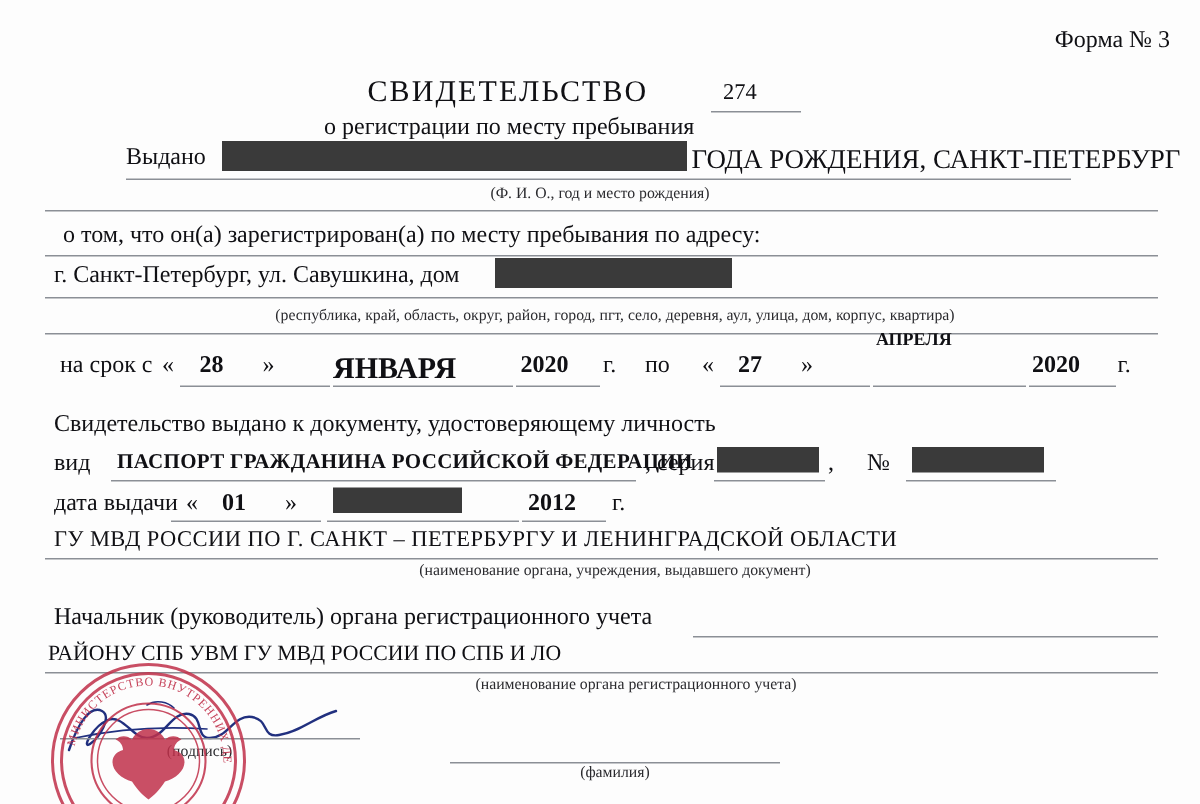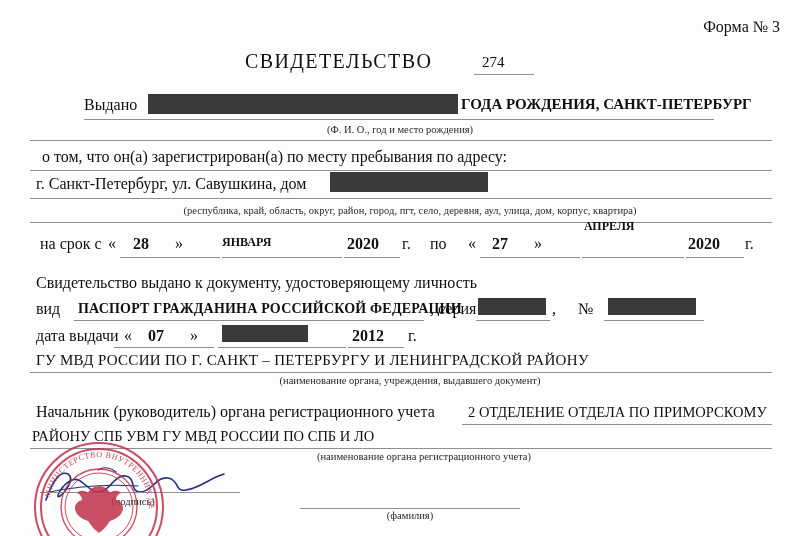--- a/index.html
+++ b/index.html
@@ -69,22 +69,21 @@
   }
   #redact-name {
     left: 148px;
     top: 94px;
     width: 310px;
     height: 20px;
   }
   #issued-tail {
     left: 461px;
     top: 96px;
-    font-size: 15px;
-    font-weight: bold;
+    font-size: 18px;
   }
   #rule-issued {
     left: 84px;
     top: 119px;
     width: 630px;
   }
   #cap-fio {
     left: 240px;
     top: 124px;
     width: 320px;
@@ -212,41 +211,42 @@
 </head>
 <body>
 
 <div id="page">
 
   <div class="txt" id="form-no">Форма № 3</div>
 
   <div class="txt" id="doc-title">СВИДЕТЕЛЬСТВО</div>
   <div class="txt" id="doc-number">274</div>
   <div class="rule" id="num-underline"></div>
+  <div class="txt" id="doc-subtitle">о регистрации по месту пребывания</div>
 
   <div class="txt" id="lbl-issued">Выдано</div>
   <div class="redact" id="redact-name"></div>
   <div class="txt" id="issued-tail">ГОДА РОЖДЕНИЯ, САНКТ-ПЕТЕРБУРГ</div>
   <div class="rule" id="rule-issued"></div>
   <div class="tiny abs" id="cap-fio">(Ф. И. О., год и место рождения)</div>
   <div class="rule" id="rule-fio"></div>
 
   <div class="txt" id="line-registered">о том, что он(а) зарегистрирован(а) по месту пребывания по адресу:</div>
   <div class="rule" id="rule-addr1"></div>
   <div class="txt" id="addr-text">г. Санкт-Петербург, ул. Савушкина, дом</div>
   <div class="redact" id="redact-addr"></div>
   <div class="rule" id="rule-addr2"></div>
   <div class="tiny abs" id="cap-addr">(республика, край, область, округ, район, город, пгт, село, деревня, аул, улица, дом, корпус, квартира)</div>
   <div class="rule" id="rule-addr3"></div>
 
   <div class="txt term-row" id="t-lbl" style="top:235px;font-size:16px">на срок с</div>
   <div class="txt" id="t-q1" style="top:235px;font-size:16px">«</div>
   <div class="txt" id="t-day1" style="top:235px;font-size:16px">28</div>
   <div class="txt" id="t-q2" style="top:235px;font-size:16px">»</div>
-  <div class="txt" id="t-month1" style="top:235px;font-size:12px">ЯНВАРЯ</div>
+  <div class="txt" id="t-month1" style="top:235px;font-size:20px">ЯНВАРЯ</div>
   <div class="txt" id="t-year1" style="top:235px;font-size:16px">2020</div>
   <div class="txt" id="t-g1" style="top:235px;font-size:16px">г.</div>
   <div class="txt" id="t-po" style="top:235px;font-size:16px">по</div>
   <div class="txt" id="t-q3" style="top:235px;font-size:16px">«</div>
   <div class="txt" id="t-day2" style="top:235px;font-size:16px">27</div>
   <div class="txt" id="t-q4" style="top:235px;font-size:16px">»</div>
   <div class="txt" id="t-month2" style="top:219px;font-size:12px">АПРЕЛЯ</div>
   <div class="txt" id="t-year2" style="top:235px;font-size:16px">2020</div>
   <div class="txt" id="t-g2" style="top:235px;font-size:16px">г.</div>
   <div class="rule" id="rule-term1"></div>
@@ -263,35 +263,34 @@
   <div class="redact" id="redact-seriya"></div>
   <div class="txt" id="comma-seriya">,</div>
   <div class="txt" id="lbl-nomer">№</div>
   <div class="redact" id="redact-nomer"></div>
   <div class="rule" id="rule-vid"></div>
   <div class="rule" id="rule-ser"></div>
   <div class="rule" id="rule-nom"></div>
 
   <div class="txt" id="lbl-date">дата выдачи</div>
   <div class="txt" id="d-q1">«</div>
-  <div class="txt" id="d-day">07</div>
+  <div class="txt" id="d-day">01</div>
   <div class="txt" id="d-q2">»</div>
   <div class="redact" id="redact-month"></div>
   <div class="txt" id="d-year">2012</div>
   <div class="txt" id="d-g">г.</div>
   <div class="rule" id="rule-date1"></div>
   <div class="rule" id="rule-date2"></div>
   <div class="rule" id="rule-date3"></div>
 
-  <div class="txt" id="organ-text">ГУ  МВД  РОССИИ  ПО  Г. САНКТ – ПЕТЕРБУРГУ  И  ЛЕНИНГРАДСКОЙ РАЙОНУ</div>
+  <div class="txt" id="organ-text">ГУ  МВД  РОССИИ  ПО  Г. САНКТ – ПЕТЕРБУРГУ  И  ЛЕНИНГРАДСКОЙ ОБЛАСТИ</div>
   <div class="rule" id="rule-organ"></div>
   <div class="tiny abs" id="cap-organ">(наименование органа, учреждения, выдавшего документ)</div>
 
   <div class="txt" id="chief-lbl">Начальник (руководитель) органа регистрационного учета</div>
-  <div class="txt" id="chief-org1">2 ОТДЕЛЕНИЕ ОТДЕЛА  ПО ПРИМОРСКОМУ</div>
   <div class="rule" id="rule-chief1"></div>
   <div class="txt" id="chief-org2">РАЙОНУ  СПБ УВМ  ГУ  МВД РОССИИ  ПО СПБ  И  ЛО</div>
   <div class="rule" id="rule-chief2"></div>
   <div class="tiny abs" id="cap-chief">(наименование органа регистрационного учета)</div>
 
   <svg id="signature" class="abs" viewBox="0 0 200 48">
     <g fill="none" stroke="#21307f" stroke-width="1.6" stroke-linecap="round">
       <path d="M8 38 C14 20, 22 8, 30 12 C37 16, 28 30, 22 34 C16 38, 24 22, 34 18
                C44 14, 50 30, 60 30 C72 30, 76 12, 88 14 C98 16, 92 30, 102 30
                C114 30, 118 14, 130 16 C142 18, 136 30, 148 28 C162 26, 172 16, 186 12"></path>

